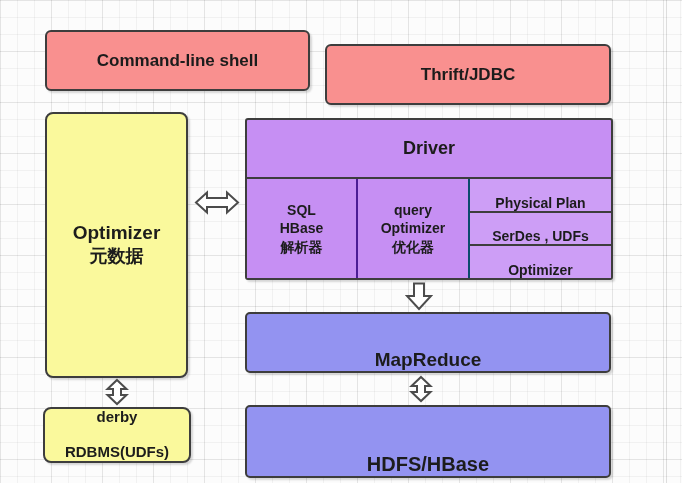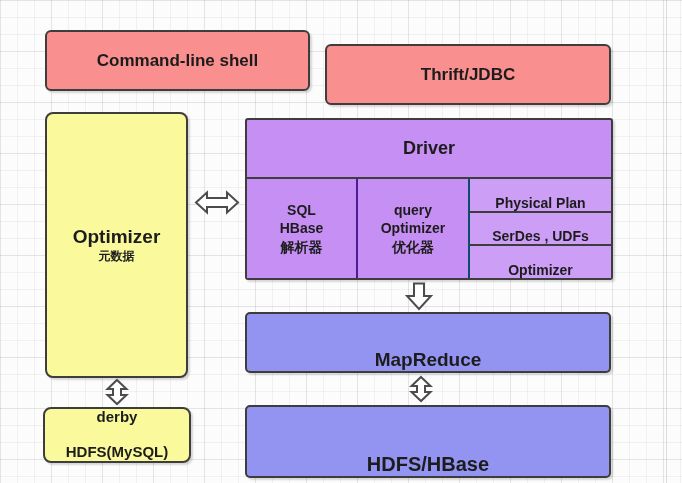--- a/index.html
+++ b/index.html
@@ -30,21 +30,21 @@
     color:#1c1c1c;font-weight:700;text-align:center;
     box-shadow:2px 2px 2px rgba(0,0,0,0.15);
   }
   .pink{background:#f9908f;border-radius:6px;}
   .yellow{background:#faf99c;border-radius:8px;}
   .blue{background:#9393f1;border-radius:5px;justify-content:flex-end;}
   .cmd{left:45px;top:30px;width:265px;height:61px;font-size:17px;}
   .thrift{left:325px;top:30px;width:286px;height:61px;font-size:17px;margin-top:14px;}
   .metastore{left:45px;top:112px;width:143px;height:266px;}
   .metastore .l1{font-size:19px;line-height:1.25;}
-  .metastore .l2{font-size:12px;line-height:1.3;}
+  .metastore .l2{font-size:18px;line-height:1.3;}
   .derby{left:43px;top:407px;width:148px;height:56px;font-size:15px;line-height:1.25;gap:16px;}
   .mapreduce{left:245px;top:312px;width:366px;height:61px;font-size:19px;}
   .hdfs{left:245px;top:405px;width:366px;height:73px;font-size:20px;}
 
   .driver{
     position:absolute;left:245px;top:118px;width:368px;height:162px;
     border:2px solid #3d3d3d;border-radius:3px;box-sizing:border-box;
     background:#c68ff3;display:flex;flex-direction:column;
     color:#1c1c1c;font-weight:700;
     box-shadow:2px 2px 2px rgba(0,0,0,0.15);
@@ -144,15 +144,15 @@
   <div class="box blue mapreduce">
     <span>MapReduce</span>
   </div>
 
   <div class="box blue hdfs">
     <span>HDFS/HBase</span>
   </div>
 
   <div class="box yellow derby">
     <span>derby</span>
-    <span>HDFS(MySQL)</span>
+    <span>RDBMS(UDFs)</span>
   </div>
 </div>
 
 </body></html>

